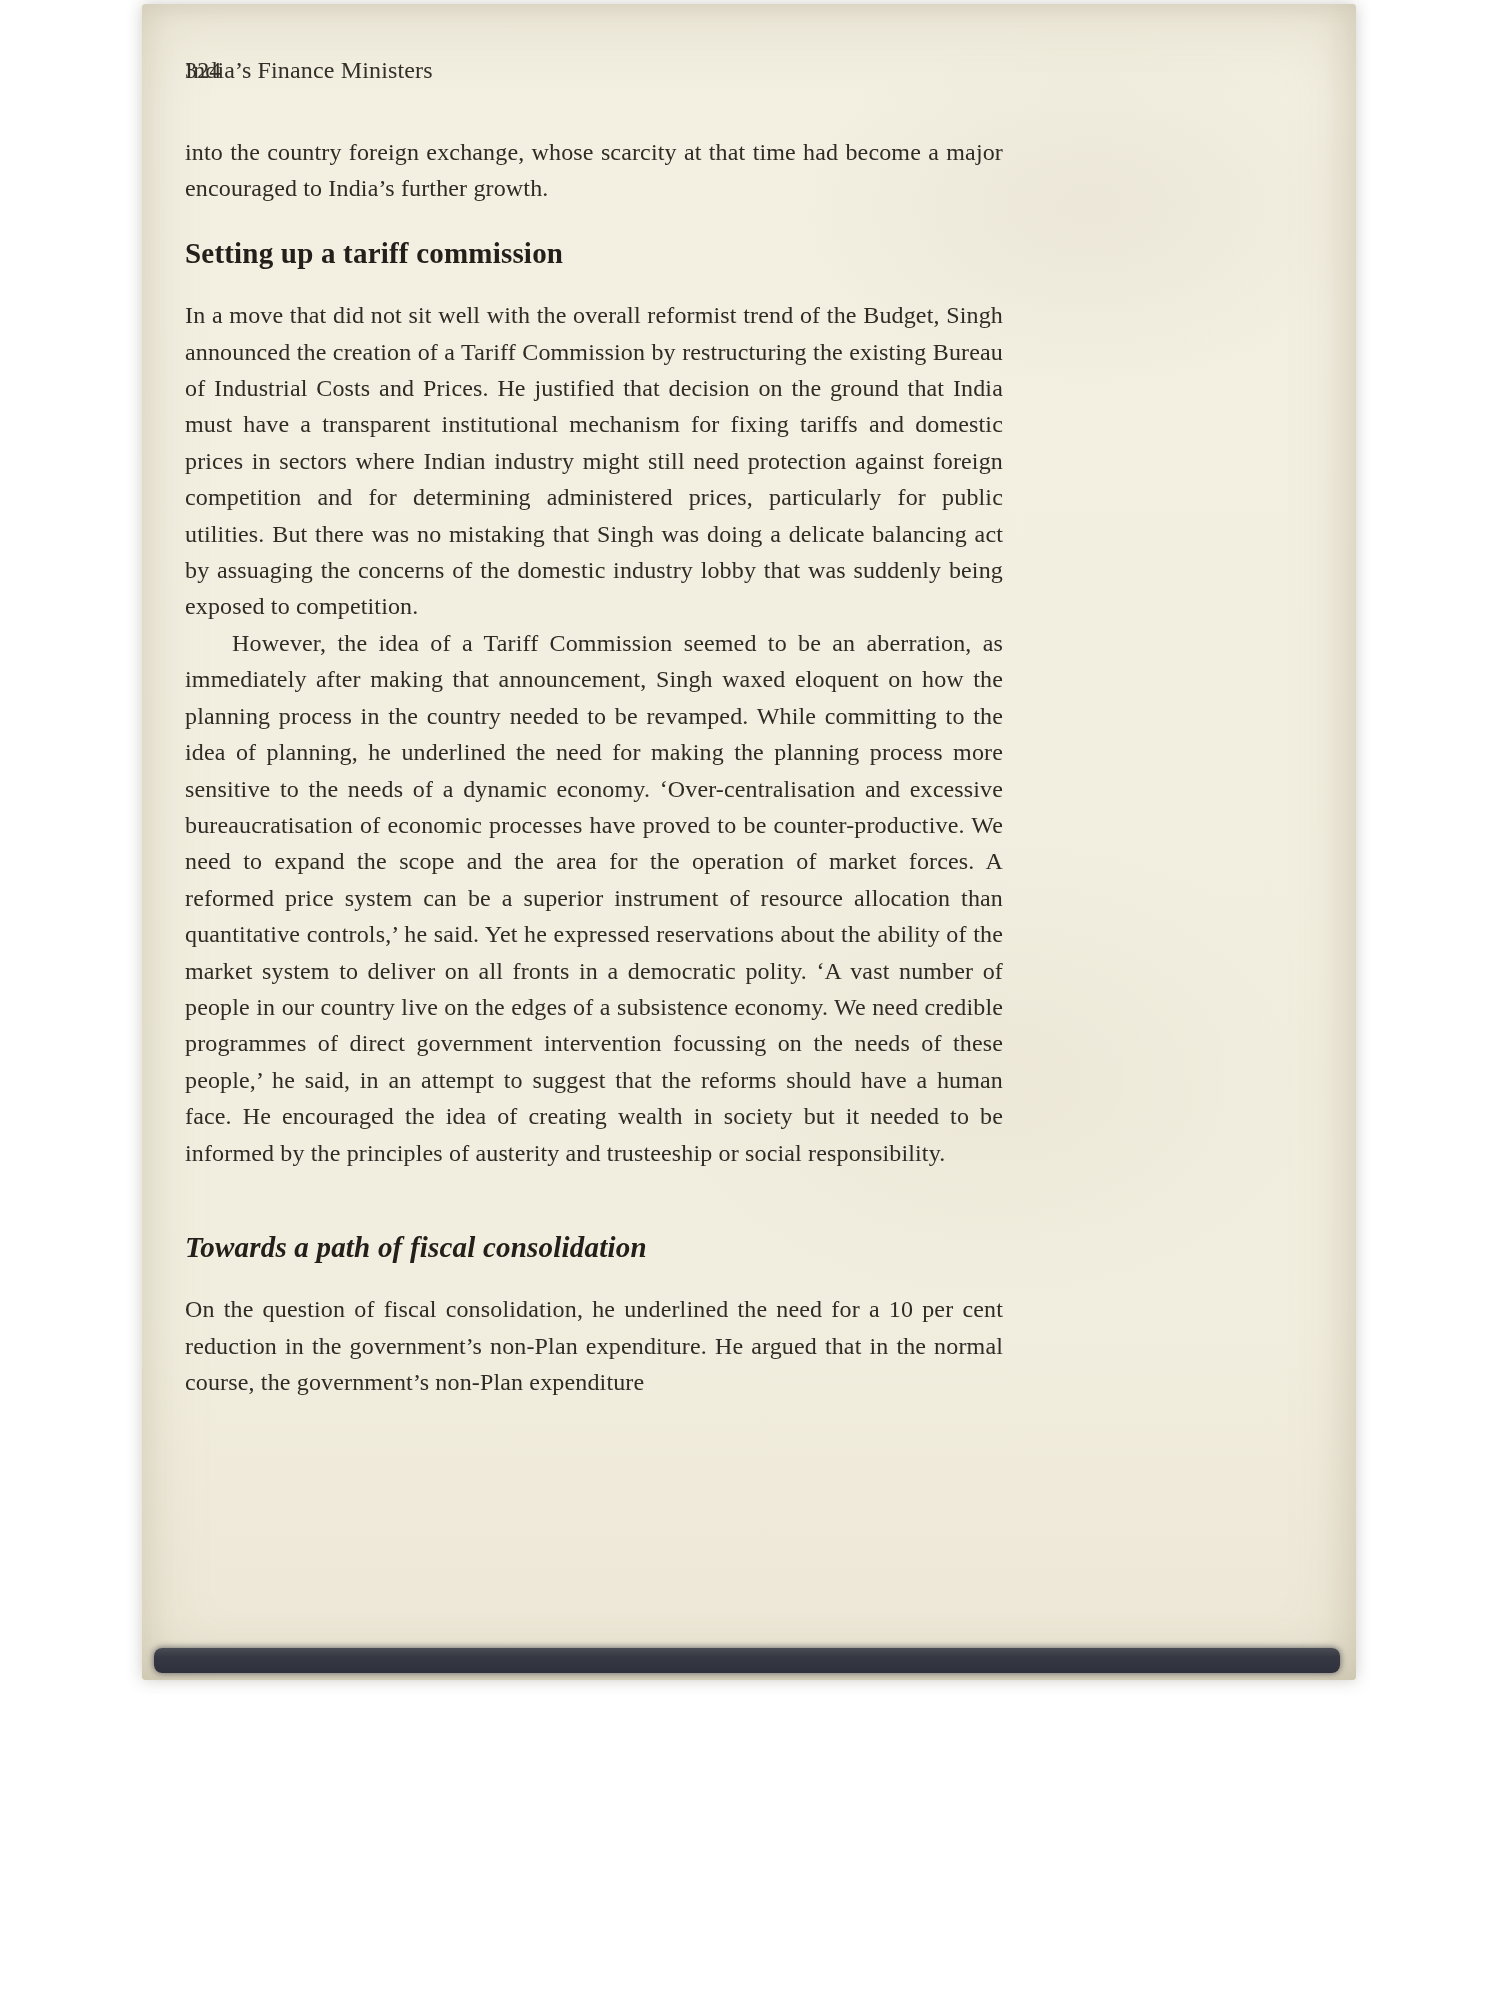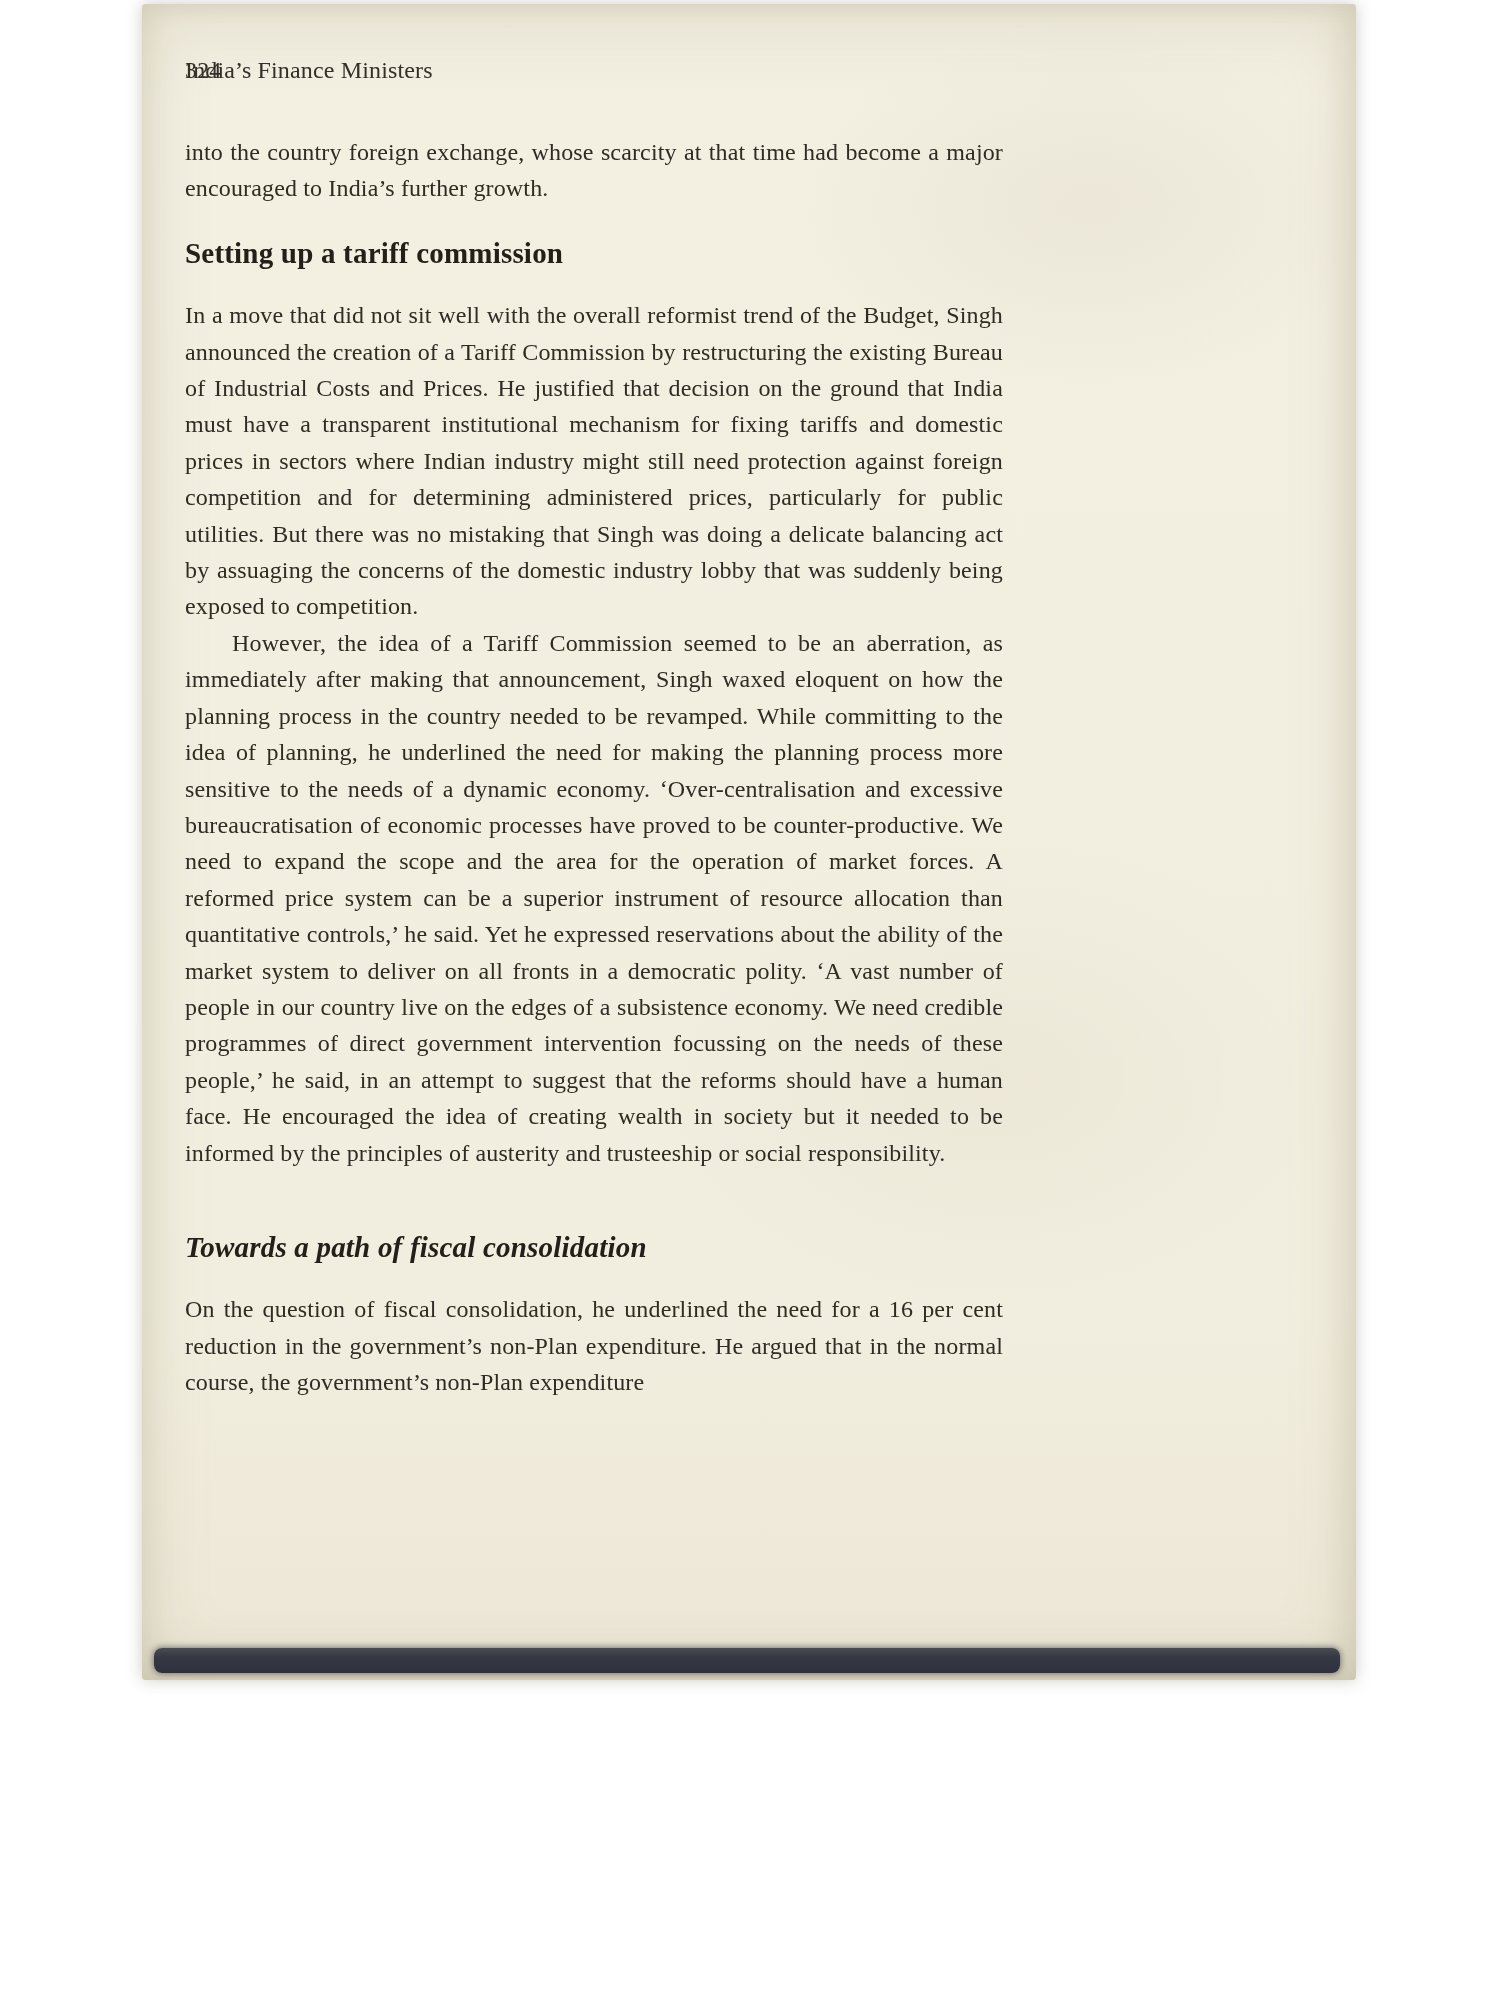--- a/index.html
+++ b/index.html
@@ -121,21 +121,21 @@
       <p class="intro-para">into the country foreign exchange, whose scarcity at that time had become a major encouraged to India’s further growth.</p>
 
       <div>
         <h2 class="section-heading">Setting up a tariff commission</h2>
         <p class="para">In a move that did not sit well with the overall reformist trend of the Budget, Singh announced the creation of a Tariff Commission by restructuring the existing Bureau of Industrial Costs and Prices. He justified that decision on the ground that India must have a transparent institutional mechanism for fixing tariffs and domestic prices in sectors where Indian industry might still need protection against foreign competition and for determining administered prices, particularly for public utilities. But there was no mistaking that Singh was doing a delicate balancing act by assuaging the concerns of the domestic industry lobby that was suddenly being exposed to competition.</p>
         <p class="para">However, the idea of a Tariff Commission seemed to be an aberration, as immediately after making that announcement, Singh waxed eloquent on how the planning process in the country needed to be revamped. While committing to the idea of planning, he underlined the need for making the planning process more sensitive to the needs of a dynamic economy. ‘Over-centralisation and excessive bureaucratisation of economic processes have proved to be counter-productive. We need to expand the scope and the area for the operation of market forces. A reformed price system can be a superior instrument of resource allocation than quantitative controls,’ he said. Yet he expressed reservations about the ability of the market system to deliver on all fronts in a democratic polity. ‘A vast number of people in our country live on the edges of a subsistence economy. We need credible programmes of direct government intervention focussing on the needs of these people,’ he said, in an attempt to suggest that the reforms should have a human face. He encouraged the idea of creating wealth in society but it needed to be informed by the principles of austerity and trusteeship or social responsibility.</p>
       </div>
 
       <div>
         <h2 class="section-heading second">Towards a path of fiscal consolidation</h2>
-        <p class="para">On the question of fiscal consolidation, he underlined the need for a 16 per cent reduction in the government’s non-Plan expenditure. He argued that in the normal course, the government’s non-Plan expenditure</p>
+        <p class="para">On the question of fiscal consolidation, he underlined the need for a 10 per cent reduction in the government’s non-Plan expenditure. He argued that in the normal course, the government’s non-Plan expenditure</p>
       </div>
 
     </div>
 
     <div class="book-edge"></div>
 
   </div>
 
 </div>
 

